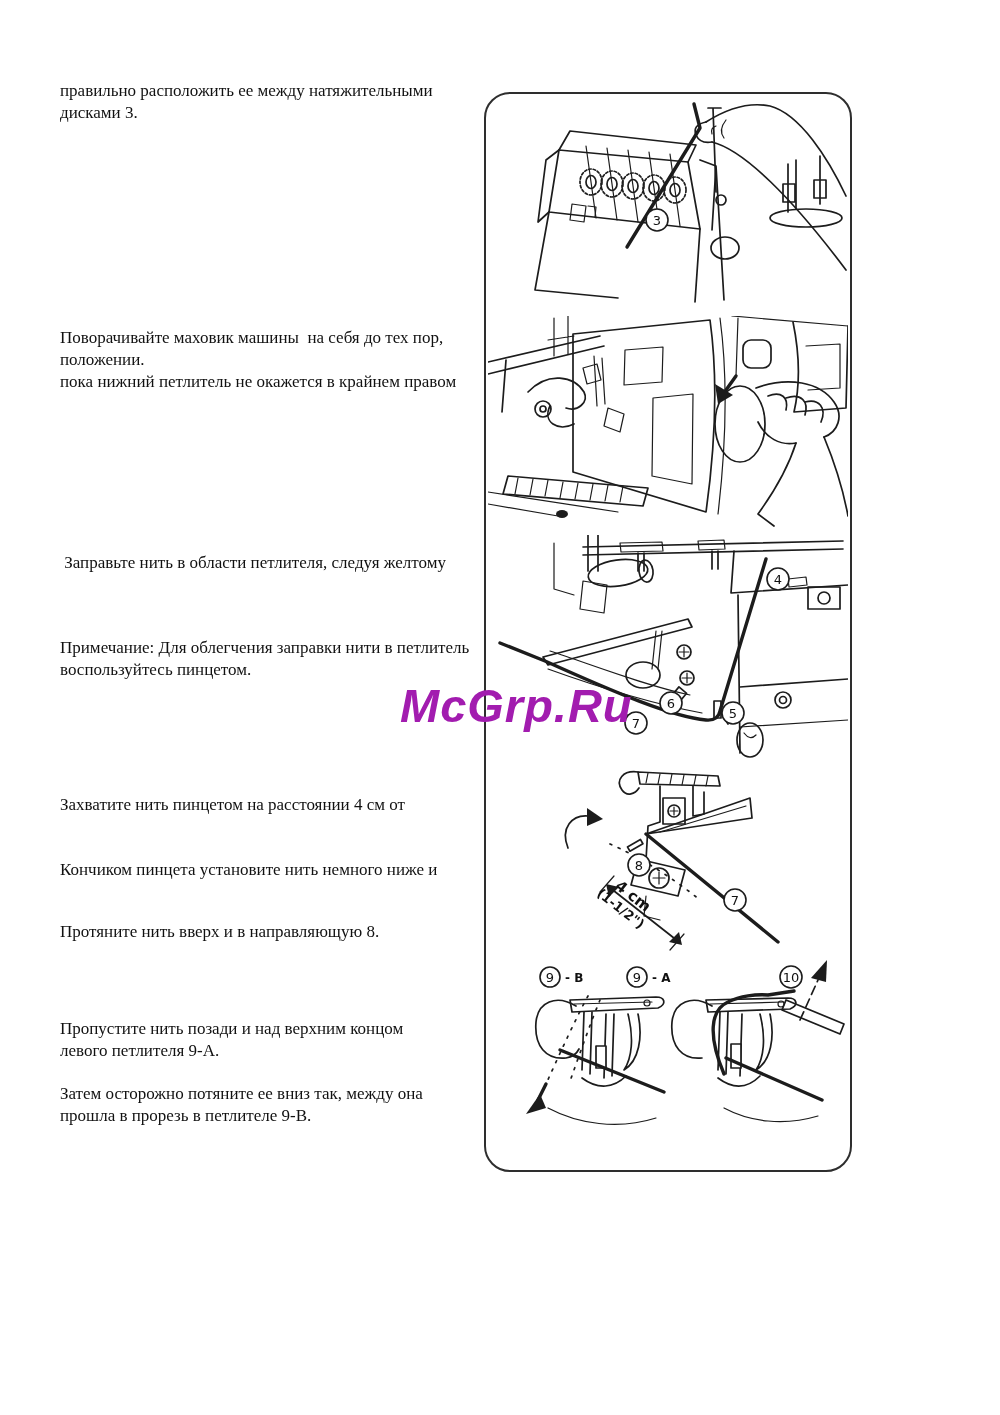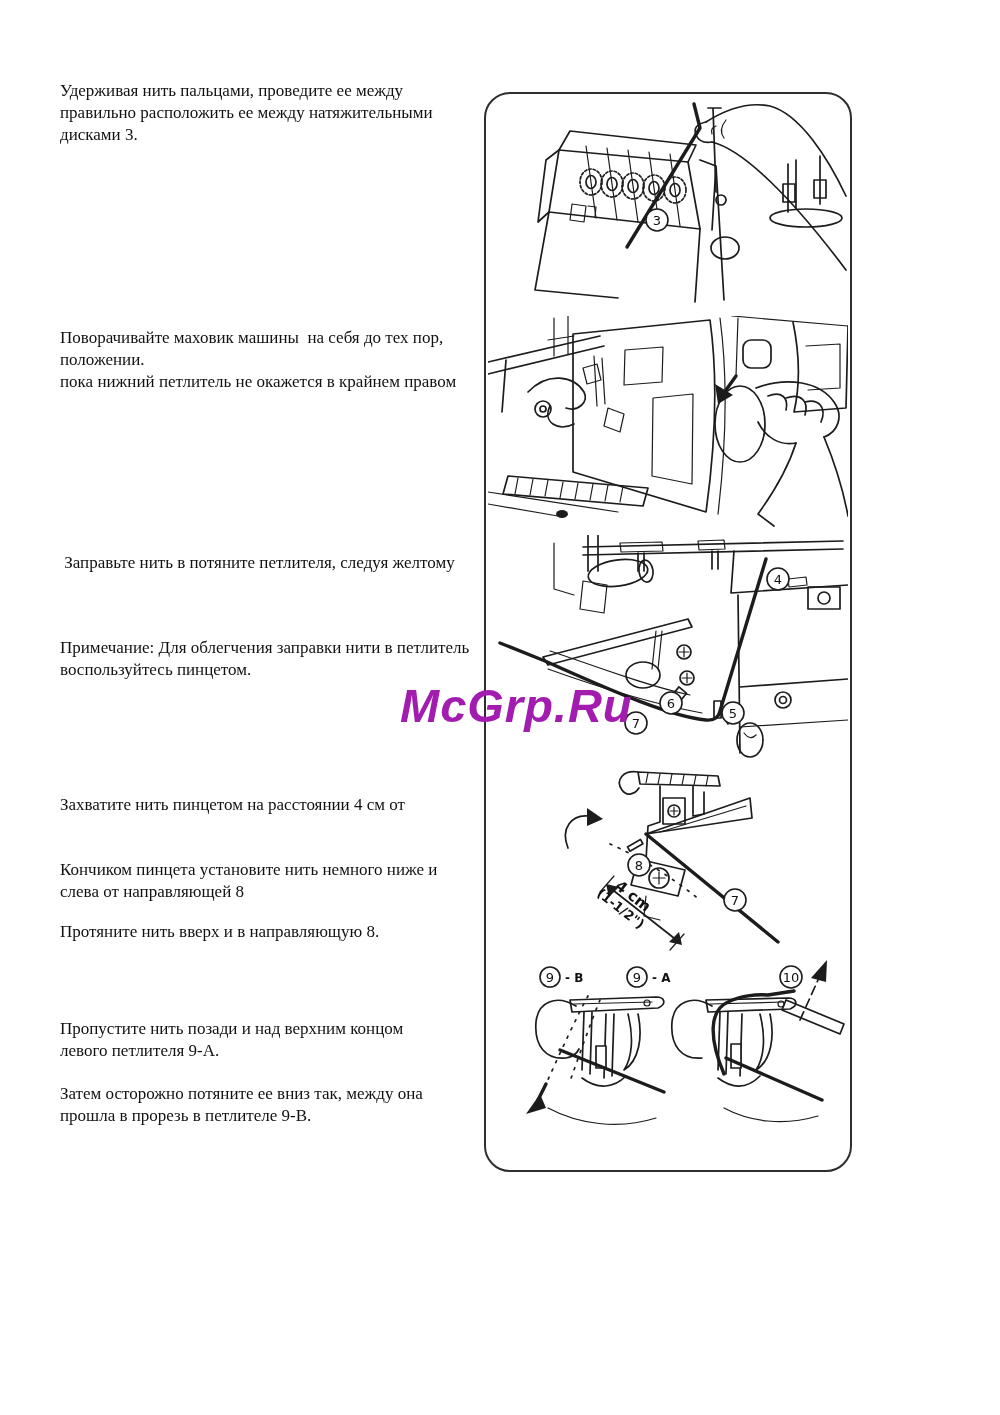--- a/index.html
+++ b/index.html
@@ -25,42 +25,40 @@
   .dimt{fill:#111;stroke:none;font-family:"DejaVu Sans",sans-serif;font-weight:bold;
         text-anchor:middle;}
   .watermark{position:absolute;left:400px;top:678px;z-index:6;
              font-family:"Liberation Sans", sans-serif;font-style:italic;font-weight:bold;
              font-size:47px;letter-spacing:1px;}
 </style>
 </head>
 <body>
 
 <div class="para" style="top:80px">
-  <div class="line">Удерживая нить пальцами, проведите ее между</div>
   <div class="line">правильно расположить ее между натяжительными</div>
   <div class="line">дисками 3.</div>
 </div>
 <div class="para" style="top:327px">
   <div class="line">Поворачивайте маховик машины  на себя до тех пор,</div>
   <div class="line">положении.</div>
   <div class="line">пока нижний петлитель не окажется в крайнем правом</div>
 </div>
 <div class="para" style="top:552px">
-  <div class="line"> Заправьте нить в потяните петлителя, следуя желтому</div>
+  <div class="line"> Заправьте нить в области петлителя, следуя желтому</div>
 </div>
 <div class="para" style="top:637px">
   <div class="line">Примечание: Для облегчения заправки нити в петлитель</div>
   <div class="line">воспользуйтесь пинцетом.</div>
 </div>
 <div class="para" style="top:794px">
   <div class="line">Захватите нить пинцетом на расстоянии 4 см от</div>
 </div>
 <div class="para" style="top:859px">
   <div class="line">Кончиком пинцета установите нить немного ниже и</div>
-  <div class="line">слева от направляющей 8</div>
 </div>
 <div class="para" style="top:921px">
   <div class="line">Протяните нить вверх и в направляющую 8.</div>
 </div>
 <div class="para" style="top:1018px">
   <div class="line">Пропустите нить позади и над верхним концом</div>
   <div class="line">левого петлителя 9-А.</div>
 </div>
 <div class="para" style="top:1083px">
   <div class="line">Затем осторожно потяните ее вниз так, между она</div>

